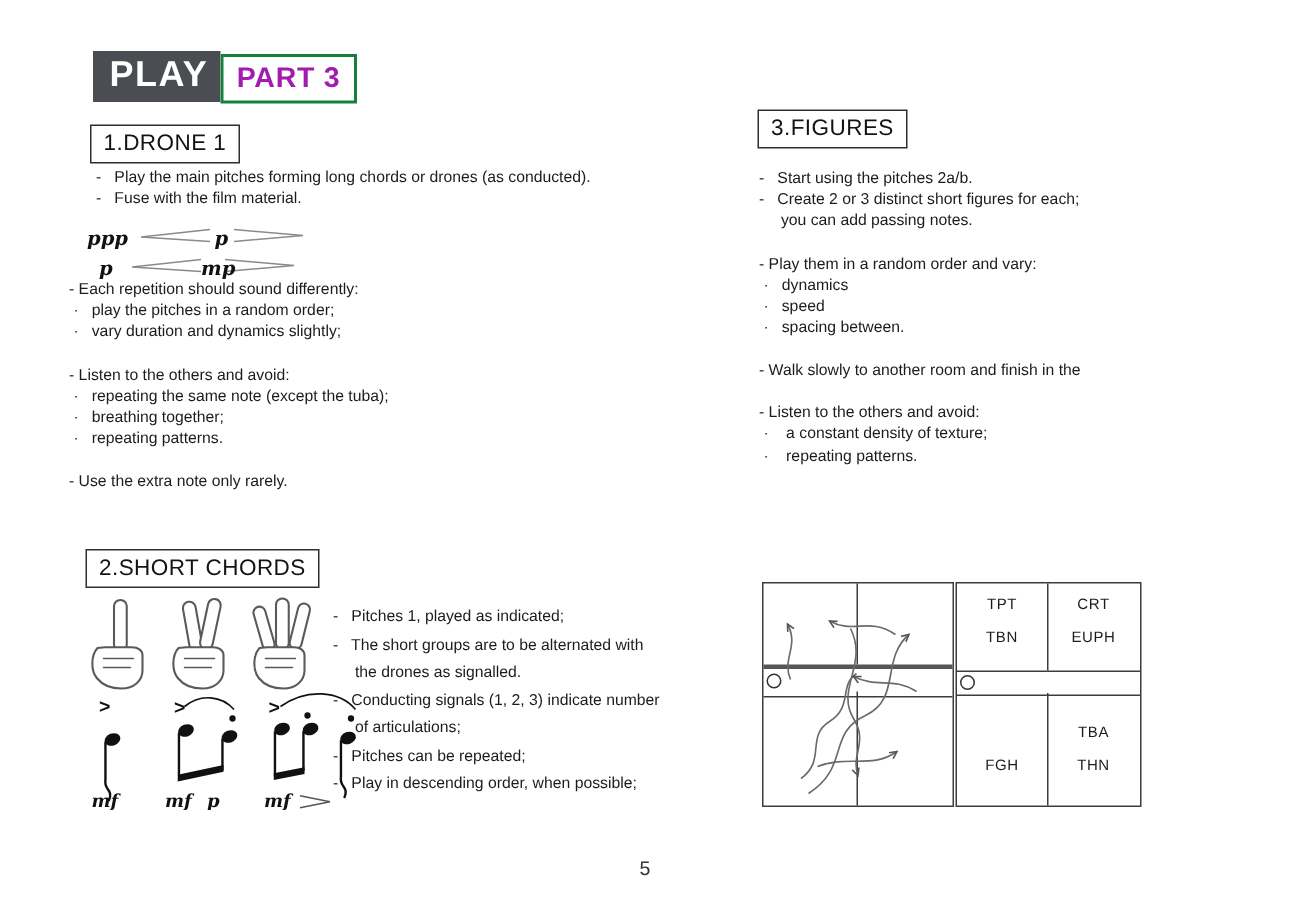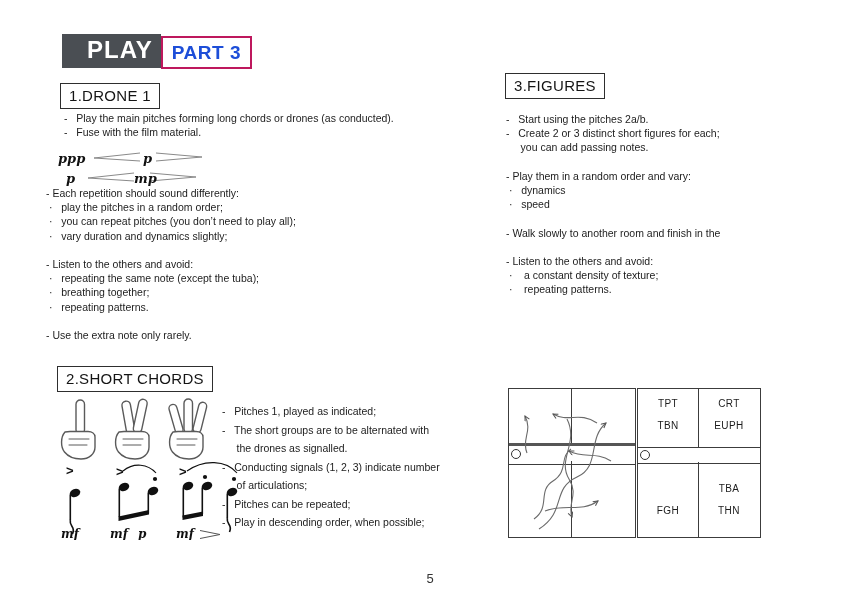--- a/index.html
+++ b/index.html
@@ -3,22 +3,22 @@
 <meta charset="utf-8">
 <style>
   html,body{margin:0;padding:0;background:#ffffff;}
   .page{position:relative;width:860px;height:610px;background:#fff;overflow:hidden;
         font-family:"Liberation Sans",sans-serif;color:#1c1c1c;}
   .abs{position:absolute;}
 
   
   .hdr{display:flex;align-items:flex-start;}
   .play{background:#4a4e53;color:#fff;font-weight:bold;font-size:24px;letter-spacing:1px;
-        padding:4px 8px 6px 25px;line-height:1;}
-  .part{background:#fff;border:2px solid #be185d;color:#1d4ed8;font-weight:bold;font-size:19px;
+        padding:4px 8px 6px 11px;line-height:1;}
+  .part{background:#fff;border:2px solid #15803d;color:#a21caf;font-weight:bold;font-size:19px;
         letter-spacing:.5px;padding:5px 9px;line-height:1;margin-top:2px;}
 
   
   .secbox{border:1.5px solid #2e2e2e;background:#fff;color:#141414;
           padding:3px 8px 4px;font-size:15px;letter-spacing:.3px;display:inline-block;}
 
   
   .lines .tline{white-space:pre;font-size:10.5px;line-height:14.2px;min-height:14.2px;}
   .lines.wide .tline{line-height:18.5px;min-height:18.5px;}
 
@@ -75,21 +75,20 @@
     <text class="dyntext" x="2" y="18">ppp</text>
     <text class="dyntext" x="87" y="18">p</text>
     <text class="dyntext" x="10" y="38">p</text>
     <text class="dyntext" x="78" y="38">mp</text>
   </svg>
 
   <div class="abs lines" style="left:46px;top:186px;">
 
   <div class="tline"><span>- Each repetition should sound differently:</span></div>
       <div class="tline"><span> ·   play the pitches in a random order;</span></div>
-      <div class="tline"><span> ·   you can repeat pitches (you don’t need to play all);</span></div>
       <div class="tline"><span> ·   vary duration and dynamics slightly;</span></div>
       <div class="tline"><span></span></div>
       <div class="tline"><span>- Listen to the others and avoid:</span></div>
       <div class="tline"><span> ·   repeating the same note (except the tuba);</span></div>
       <div class="tline"><span> ·   breathing together;</span></div>
       <div class="tline"><span> ·   repeating patterns.</span></div>
       <div class="tline"><span></span></div>
       <div class="tline"><span>- Use the extra note only rarely.</span></div>
     </div>
 
@@ -181,20 +180,21 @@
 
   <div class="abs lines" style="left:506px;top:112px;">
 
   <div class="tline"><span>-   Start using the pitches 2a/b.</span></div>
       <div class="tline"><span>-   Create 2 or 3 distinct short figures for each;</span></div>
       <div class="tline"><span>     you can add passing notes.</span></div>
       <div class="tline"><span></span></div>
       <div class="tline"><span>- Play them in a random order and vary:</span></div>
       <div class="tline"><span> ·   dynamics</span></div>
       <div class="tline"><span> ·   speed</span></div>
+      <div class="tline"><span> ·   spacing between.</span></div>
       <div class="tline"><span></span></div>
       <div class="tline"><span>- Walk slowly to another room and finish in the</span></div>
       <div class="tline"><span></span></div>
       <div class="tline"><span>- Listen to the others and avoid:</span></div>
       <div class="tline"><span> ·    a constant density of texture;</span></div>
       <div class="tline"><span> ·    repeating patterns.</span></div>
     </div>
 
   <div class="abs map" style="left:508px;top:388px;width:126px;height:148px;">
     <div class="vline" style="left:62px;top:0;height:54px;"></div>

